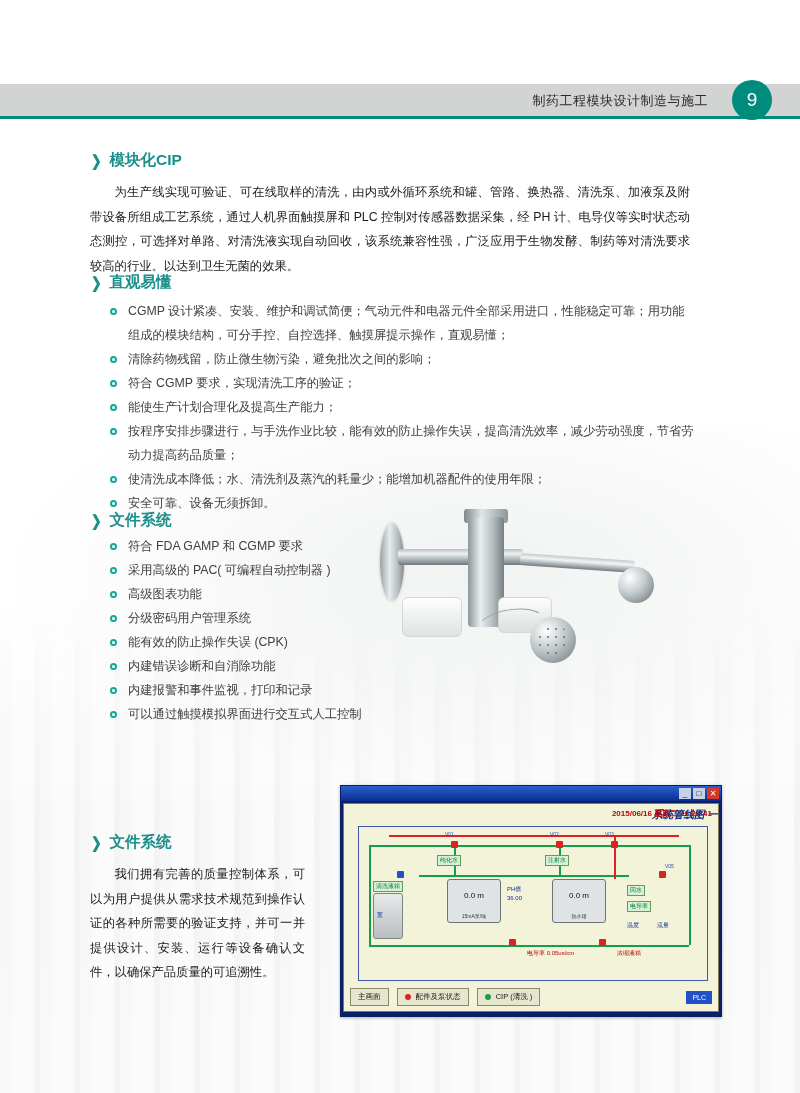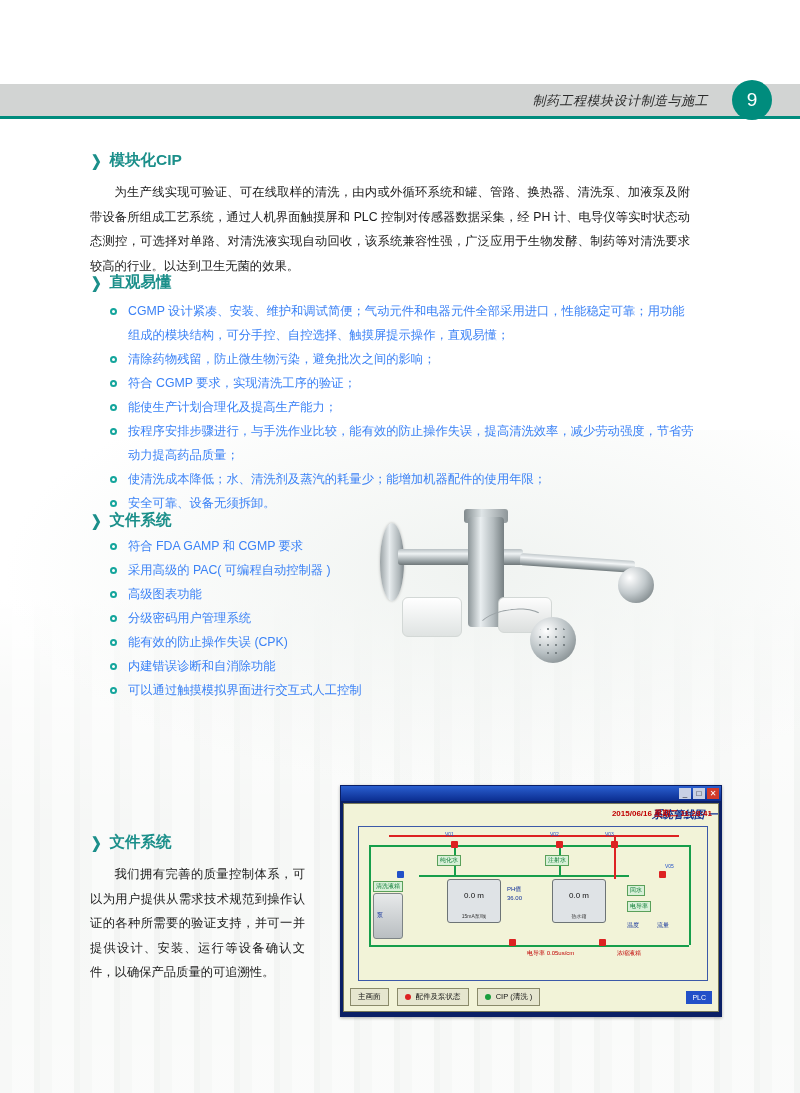--- a/index.html
+++ b/index.html
@@ -49,21 +49,20 @@
     z-index: 2;
   }
   .header-title {
     position: absolute;
     right: 92px;
     top: 92px;
     font-size: 13px;
     color: #2b2b2b;
     letter-spacing: 0.5px;
     z-index: 3;
-    font-style: italic;
   }
   .page-circle {
     position: absolute;
     right: 28px;
     top: 80px;
     width: 40px;
     height: 40px;
     border-radius: 50%;
     background: #008c7d;
     color: #fff;
@@ -125,21 +124,21 @@
     position: absolute;
     margin: 0;
     padding: 0;
     list-style: none;
   }
   ul.bullets li {
     position: relative;
     padding-left: 18px;
     font-size: 12.3px;
     line-height: 1.95;
-    color: #3b82f6;
+    color: #404040;
   }
   ul.bullets li::before {
     content: "";
     position: absolute;
     left: 0;
     top: 8px;
     width: 7px;
     height: 7px;
     border-radius: 50%;
     border: 2px solid #14a59c;
@@ -470,20 +469,21 @@
     <span class="chev">❯</span>
     <span>文件系统</span>
   </div>
   <ul class="bullets" style="left:110px; top:535px; width:280px;">
     <li>符合 FDA GAMP 和 CGMP 要求</li>
     <li>采用高级的 PAC( 可编程自动控制器 )</li>
     <li>高级图表功能</li>
     <li>分级密码用户管理系统</li>
     <li>能有效的防止操作失误 (CPK)</li>
     <li>内建错误诊断和自消除功能</li>
+    <li>内建报警和事件监视，打印和记录</li>
     <li>可以通过触摸模拟界面进行交互式人工控制</li>
   </ul>
 
   <div class="equip">
     <div class="disc"></div>
     <div class="rod"></div>
     <div class="rod2"></div>
     <div class="head1"></div>
     <div class="body1"></div>
     <div class="ball"></div>

